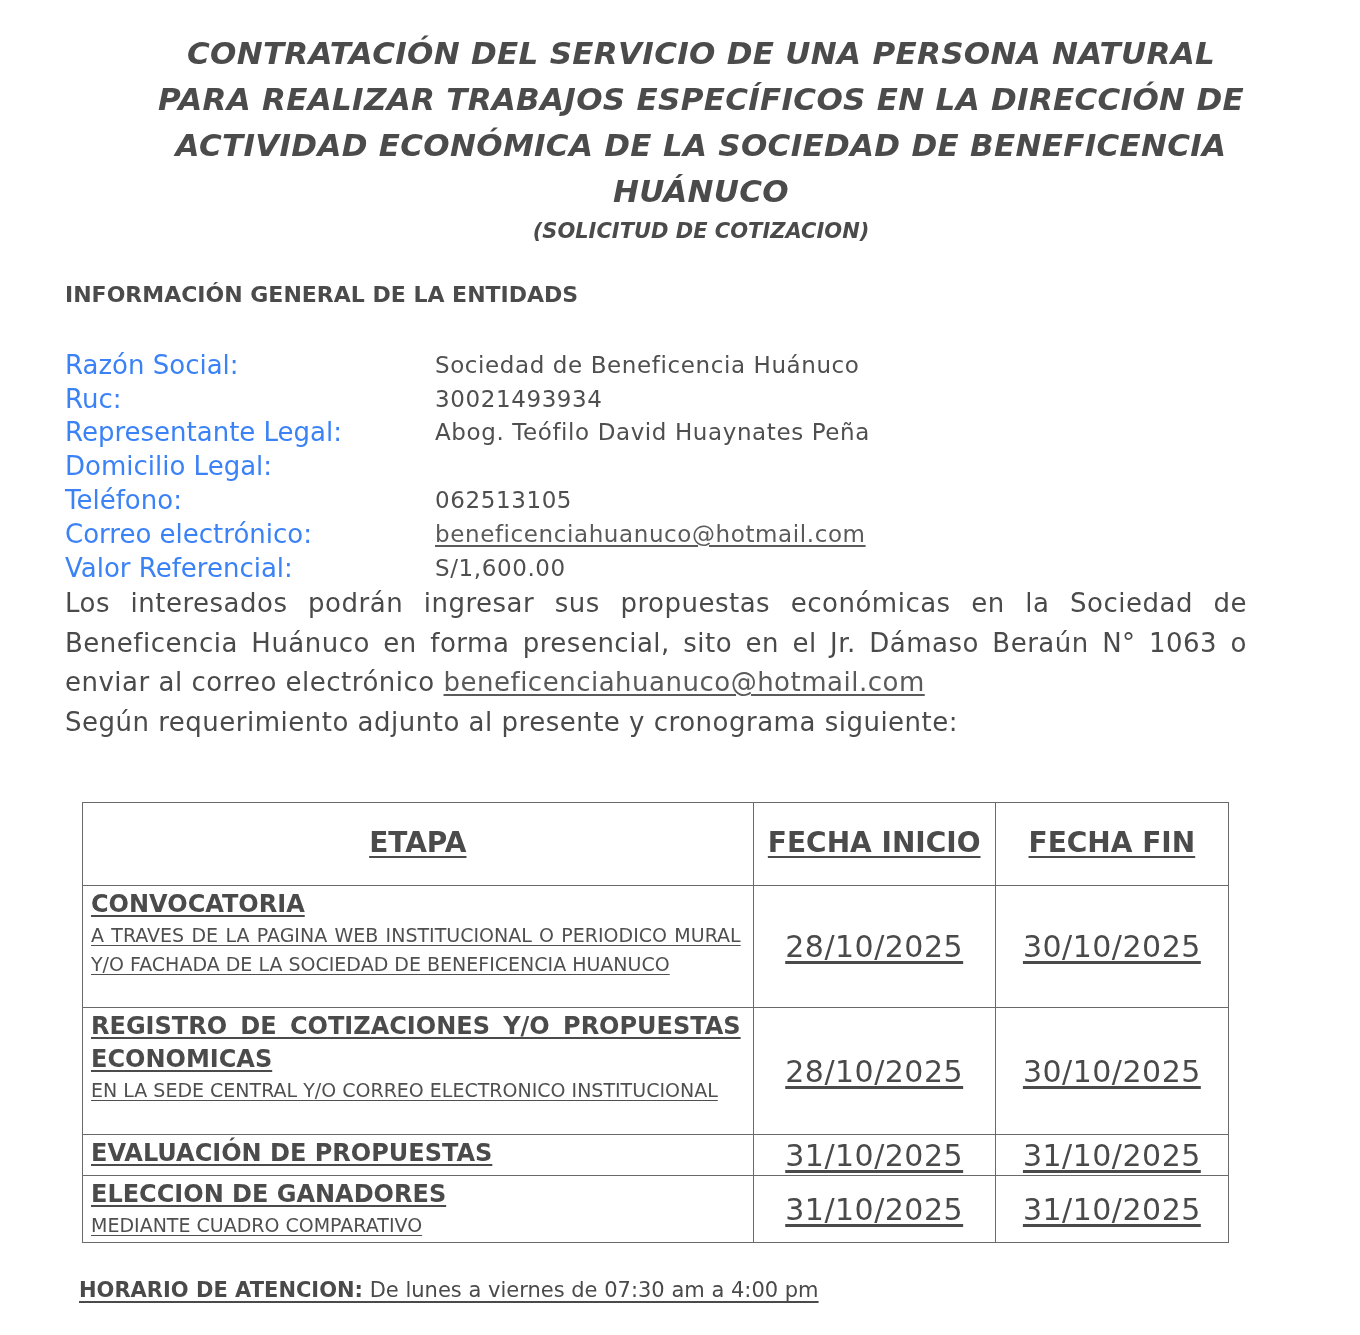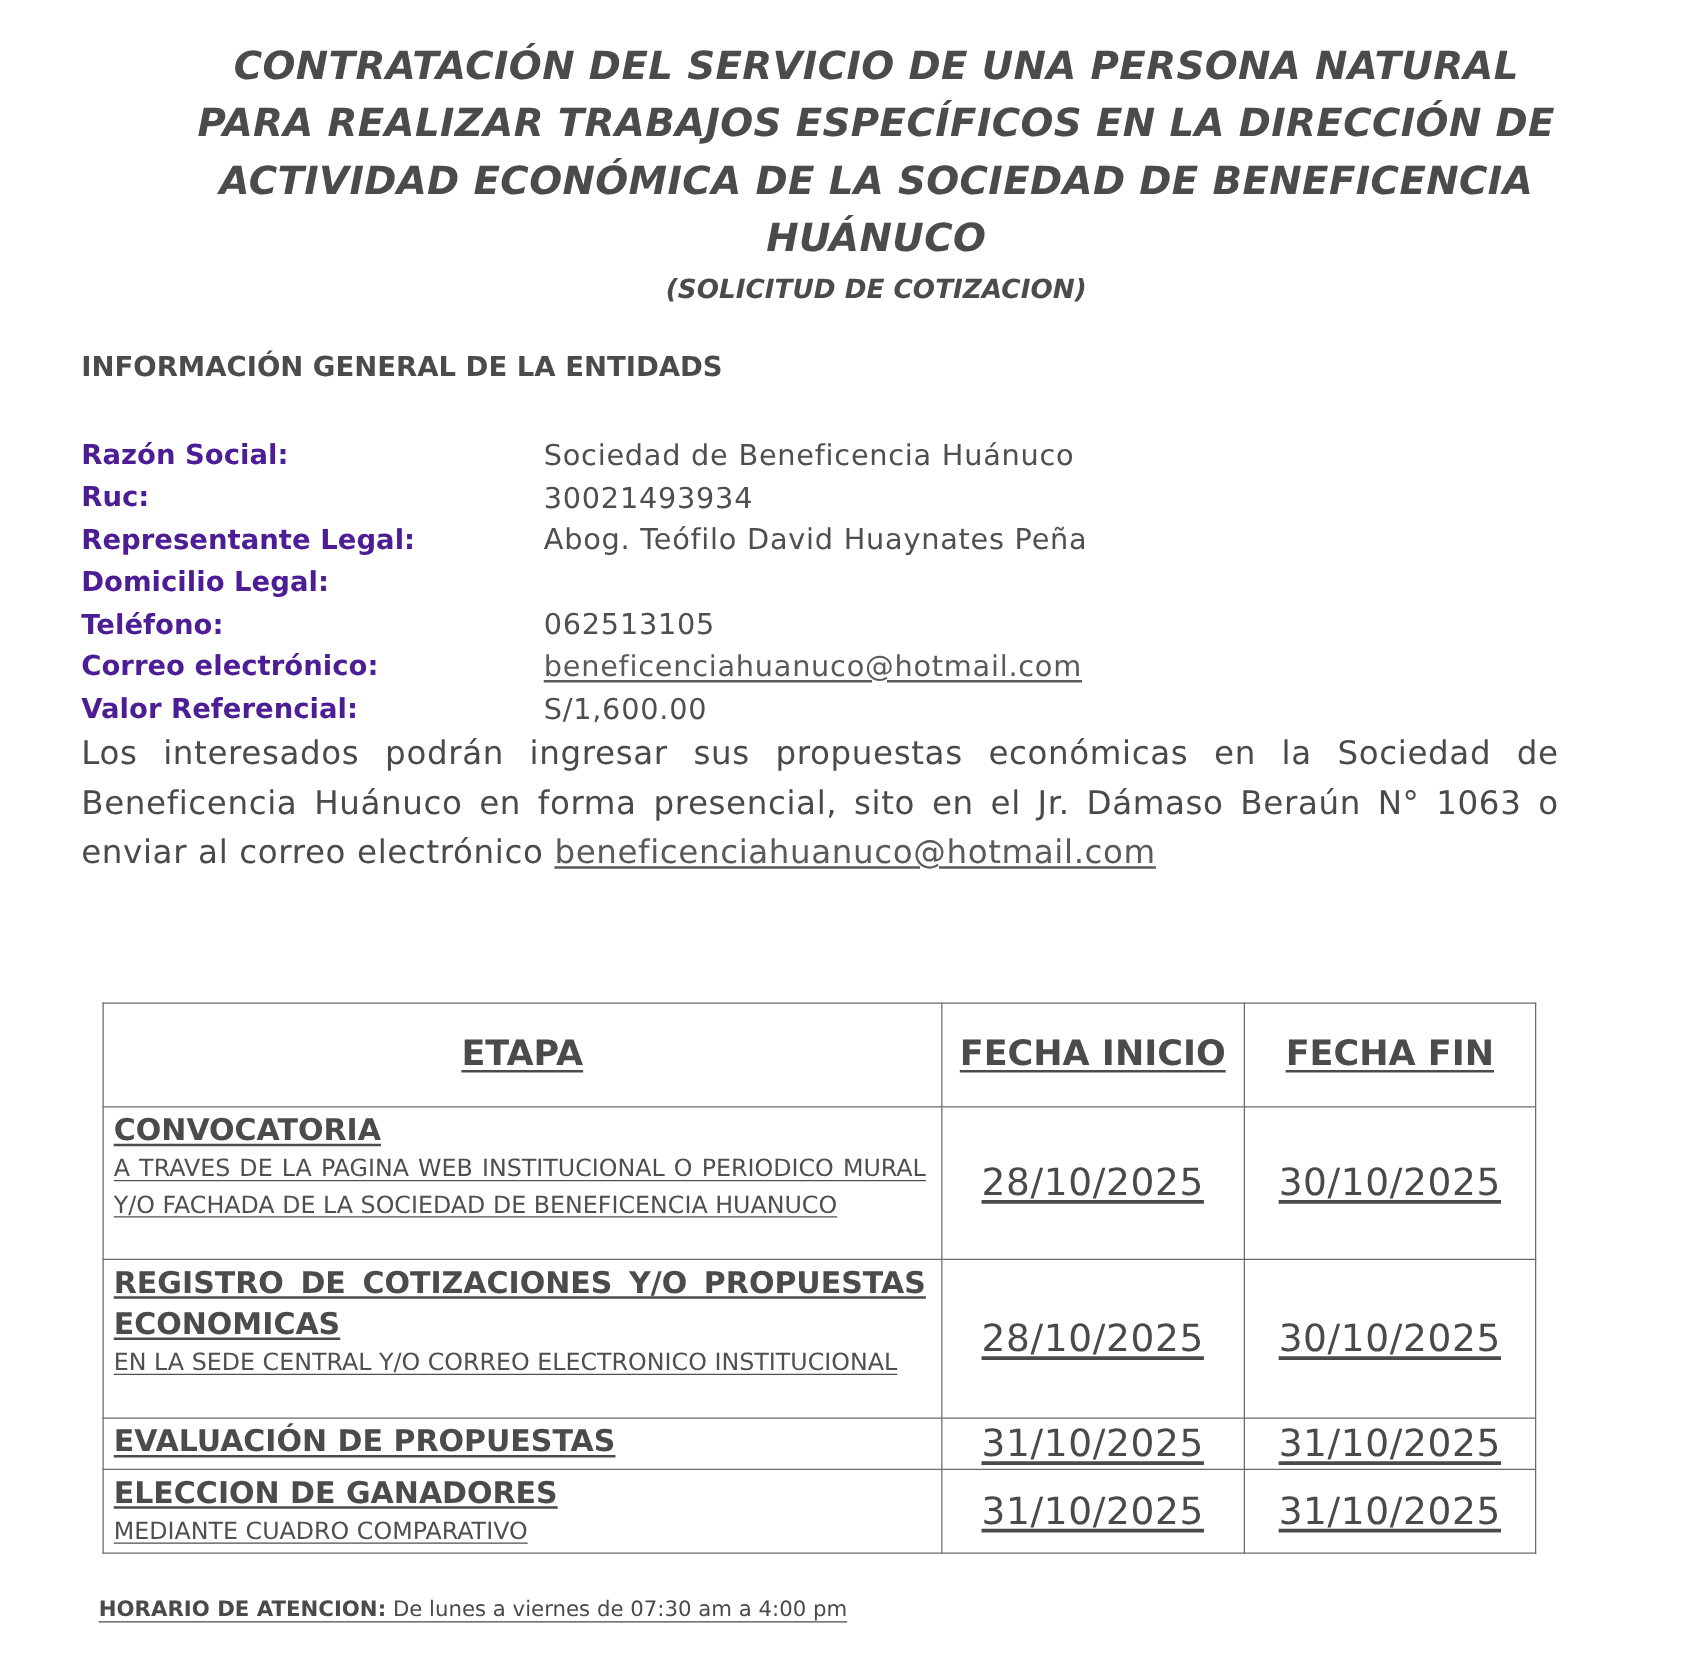--- a/index.html
+++ b/index.html
@@ -13,21 +13,21 @@
       font-family: "DejaVu Sans", sans-serif; font-weight: bold; font-size: 31px;
       color: #4b4b4b; line-height: 46px; letter-spacing: 0.3px;
     }
     .subtitle { font-weight: bold; font-size: 21px; color: #4b4b4b; line-height: 30px; margin-top: 2px; }
     .section-heading {
       position: absolute; left: 65px; top: 282px;
       font-weight: bold; font-size: 22px; color: #4b4b4b;
     }
     .info-table { position: absolute; left: 65px; top: 348px; }
     .info-row { display: flex; height: 33.8px; align-items: center; }
-    .info-label { width: 370px; font-weight: bold; font-size: 22px; color: #4c1d95; }
+    .info-label { width: 370px; font-weight: normal; font-size: 26px; color: #3b82f6; }
     .info-value { font-size: 23px; color: #4f4f4f; letter-spacing: 0.6px; }
     .link { color: #5a5a5a; text-decoration: underline; text-underline-offset: 3px; }
     .paragraph {
       position: absolute; left: 65px; top: 584px; width: 1182px;
       font-size: 26px; line-height: 39.5px; color: #4a4a4a; text-align: justify; letter-spacing: 0.5px;
     }
     .paragraph p { margin: 0; }
     table.schedule {
       position: absolute; left: 82px; top: 802px; width: 1147px;
       border-collapse: collapse;
@@ -48,21 +48,21 @@
     .etapa-desc {
       font-size: 19px; color: #4f4f4f; line-height: 29px; text-decoration: underline;
       text-underline-offset: 3px; text-align: justify; text-align-last: left;
     }
     .date-cell {
       vertical-align: middle !important; text-align: center;
       font-size: 30px; color: #4a4a4a; text-decoration: underline; text-underline-offset: 4px;
       letter-spacing: 0.5px;
     }
     .footer {
-      position: absolute; left: 65px; top: 1278px; font-size: 17px;
+      position: absolute; left: 65px; top: 1278px; font-size: 21px;
       text-decoration: underline; text-underline-offset: 4px; color: #4a4a4a;
     }
     .footer .label { font-weight: bold; padding-left: 14px; }
   </style>
 </head>
 <body>
 
 <div class="title-block">
   <div class="title-line">CONTRATACIÓN DEL SERVICIO DE UNA PERSONA NATURAL</div>
   <div class="title-line">PARA REALIZAR TRABAJOS ESPECÍFICOS EN LA DIRECCIÓN DE</div>
@@ -98,20 +98,21 @@
     <span class="info-value link">beneficenciahuanuco@hotmail.com</span>
   </div>
   <div class="info-row">
     <span class="info-label">Valor Referencial:</span>
     <span class="info-value">S/1,600.00</span>
   </div>
 </div>
 
 <div class="paragraph">
   <p><span>Los interesados podrán ingresar sus propuestas económicas en la Sociedad de Beneficencia Huánuco en forma presencial, sito en el Jr. Dámaso Beraún N° 1063 o enviar al correo electrónico </span><span class="link">beneficenciahuanuco@hotmail.com</span></p>
+  <p>Según requerimiento adjunto al presente y cronograma siguiente:</p>
 </div>
 
 <table class="schedule">
   <thead>
     <tr style="height:83px;">
       <th class="col-etapa">ETAPA</th>
       <th class="col-inicio">FECHA INICIO</th>
       <th class="col-fin">FECHA FIN</th>
     </tr>
   </thead>

